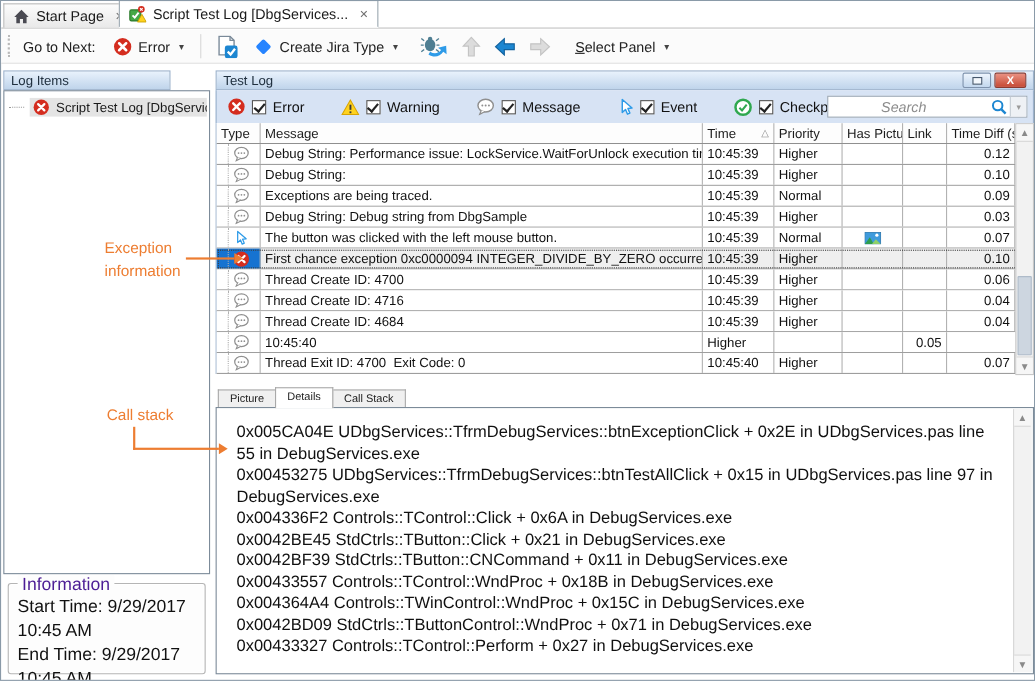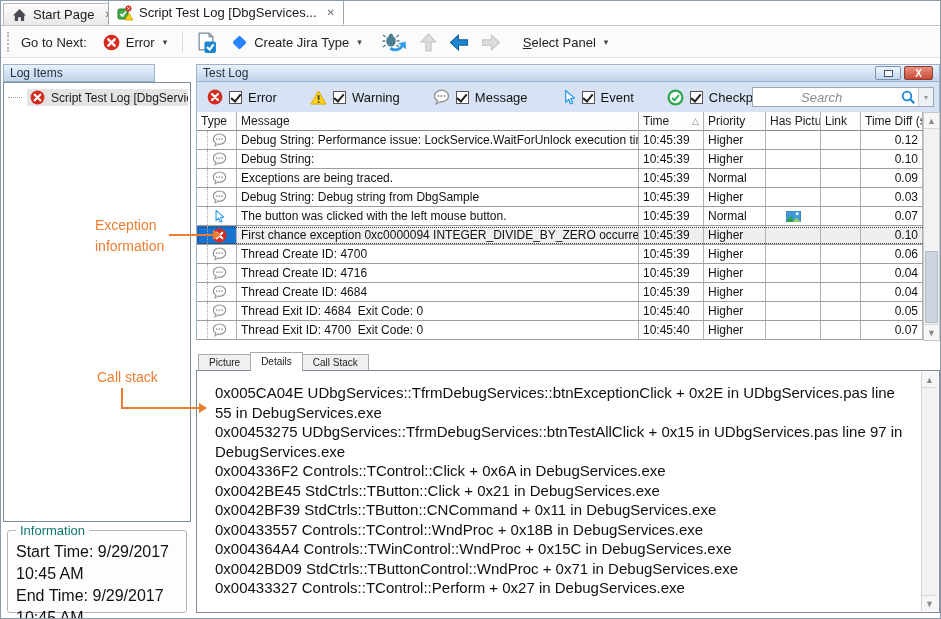--- a/index.html
+++ b/index.html
@@ -35,21 +35,21 @@
   .wbtn.close { width:29px; background:linear-gradient(#ea9182,#c64a35); border-color:#8b3a30; color:#fff; font-size:10px; font-weight:bold; }
 
   
   .tree { position:absolute; left:2px; top:81px; width:188px; height:440px; background:#fff; border:1px solid #7c8b99; }
   .tree-item { display:flex; align-items:center; gap:5px; margin:5px 2px 0 4px; height:19px; }
   .tree-stub { width:14px; border-top:1px dotted #9a9a9a; }
   .tree-sel { display:flex; align-items:center; gap:6px; background:#e4e4e4; padding:1px 3px; flex:1; white-space:nowrap; overflow:hidden; }
 
   
   .infobox { position:absolute; left:6px; top:529px; width:180px; height:83px; border:1px solid #b5b5b5; border-radius:3px; background:#fdfdfd; box-shadow:inset 0 0 0 1px #fff; }
-  .infobox .legend { position:absolute; top:-8px; left:8px; background:#fdfdfd; padding:0 4px; font-size:13px; color:#0f766e;text-align:right; }
+  .infobox .legend { position:absolute; top:-8px; left:8px; background:#fdfdfd; padding:0 4px; font-size:16px; color:#4c1d95;text-align:right; }
   .infobox .line { font-size:16px; color:#111; margin:0 0 0 8px; line-height:22px; }
   .infobox .pad { padding-top:10px; }
 
   
   .filterbar { position:absolute; left:195px; top:81px; width:744px; height:30px; background:#d7e3f4; border-left:1px solid #9cb2cc; border-right:1px solid #9cb2cc; display:flex; align-items:center; padding-left:10px; gap:7px; }
   .fgroup { display:flex; align-items:center; gap:6px; margin-right:26px; }
   .cb { width:13px; height:13px; background:#fff; border:1px solid #555; position:relative; }
   .cb::after { content:""; position:absolute; left:2.5px; top:0.5px; width:4px; height:8px; border:solid #222; border-width:0 2px 2px 0; transform:rotate(40deg); }
   .flabel { font-size:13px; color:#111; }
   .searchbox { position:absolute; right:5px; top:5px; width:182px; height:20px; background:#fff; border:1px solid #9aa7b5; display:flex; align-items:center;padding-left:44px; }
@@ -421,21 +421,20 @@
     </div>
 
     <div class="grow">
       <div class="gc typec"><span class="gutter"></span><svg width="15" height="14" viewBox="0 0 17 16">
             <ellipse cx="8.5" cy="7" rx="7" ry="5.8" fill="#fff" stroke="#8f8f8f" stroke-width="1.3"></ellipse>
             <path d="M4.5 11.4 L3 15 L8 12.4" fill="#fff" stroke="#8f8f8f" stroke-width="1.1"></path>
             <circle cx="5.5" cy="7" r="0.9" fill="#8f8f8f"></circle>
             <circle cx="8.5" cy="7" r="0.9" fill="#8f8f8f"></circle>
             <circle cx="11.5" cy="7" r="0.9" fill="#8f8f8f"></circle>
           </svg></div>
-      <div class="gc">Thread Exit ID: 4684  Exit Code: 0</div>
       <div class="gc">10:45:40</div>
       <div class="gc">Higher</div>
       <div class="gc"></div>
       <div class="gc"></div>
       <div class="gc num">0.05</div>
     </div>
 
     <div class="grow">
       <div class="gc typec"><span class="gutter"></span><svg width="15" height="14" viewBox="0 0 17 16">
             <ellipse cx="8.5" cy="7" rx="7" ry="5.8" fill="#fff" stroke="#8f8f8f" stroke-width="1.3"></ellipse>

